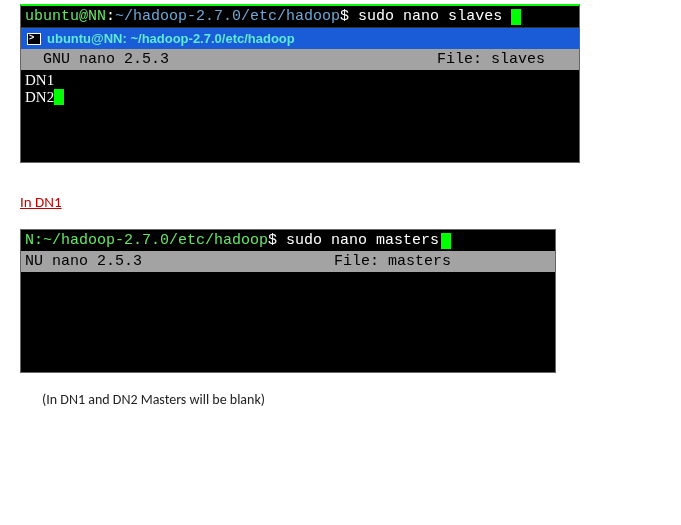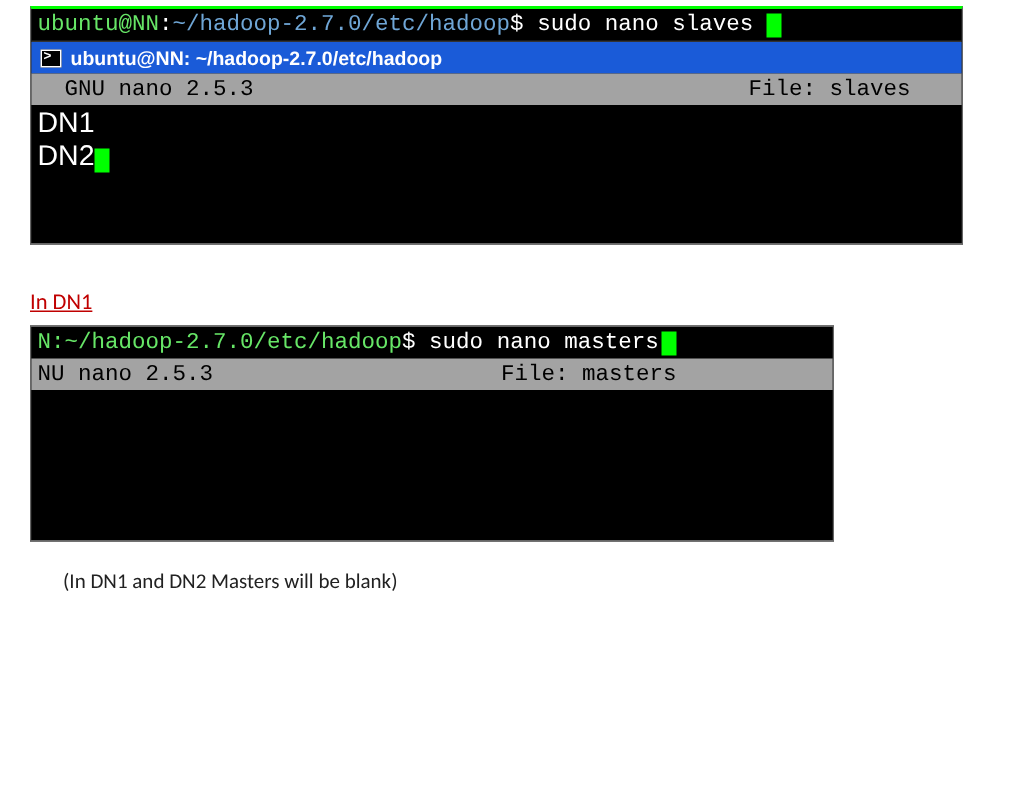--- a/index.html
+++ b/index.html
@@ -30,21 +30,21 @@
   .prompt-cmd { color: #fff; }
   .cursor-green {
     display: inline-block;
     width: 10px;
     height: 16px;
     background: #00ff00;
     vertical-align: text-bottom;
   }
   .title-bar {
     background: #1a5bd8;
-    color: #ffffff;
+    color: #5eead4;
     font-family: Tahoma, Arial, sans-serif;
     font-size: 13px;
     font-weight: bold;
     padding: 3px 6px;
     display: flex;
     align-items: center;
     gap: 6px;
   }
   .title-bar .term-icon {
     width: 14px;
@@ -67,40 +67,40 @@
     font-family: "Courier New", monospace;
     font-size: 15px;
     padding: 2px 4px;
     display: flex;
     white-space: pre;
   }
   .nano-header .nh-left { }
   .nano-header .nh-right { margin-left: auto; padding-right: 30px; font-family: Liberation Mono, monospace; }
   .nano-body {
     background: #000;
-    font-family: Liberation Sans, sans-serif;
-    font-size: 19px;
+    font-family: Liberation Serif, serif;
+    font-size: 15px;
     color: #fff;
     padding: 2px 4px 0 4px;
     min-height: 92px;
     white-space: pre;
   }
   .section-heading {
     color: #c00000;
     text-decoration: underline;
     font-size: 15px;
-    margin: 30px 0 6px 2px;
+    margin: 30px 0 18px 2px;
   }
   .caption-line {
     color: #222;
     font-size: 14px;
     margin-top: 18px;
     margin-left: 24px;
   }
-  .tw1 { width: 622px; margin-left: 2px; border-top: 2px solid #00ff00; border-left: 1px solid #666; border-right: 1px solid #666; border-bottom: 1px solid #666; }
+  .tw1 { width: 560px; margin-left: 2px; border-top: 2px solid #00ff00; border-left: 1px solid #666; border-right: 1px solid #666; border-bottom: 1px solid #666; }
   .tw1 .term-prompt-line { border-bottom: 1px solid #333; }
   .tw1 .nano-body { min-height: 92px; }
   .tw2 { width: 536px; margin-left: 2px; border: 1px solid #666; }
   .tw2 .nano-body { min-height: 100px; }
   .tw2 .nano-header .nh-right { padding-right: 100px; }
 </style>
 </head>
 <body>
 
 <div class="terminal-window tw1">

